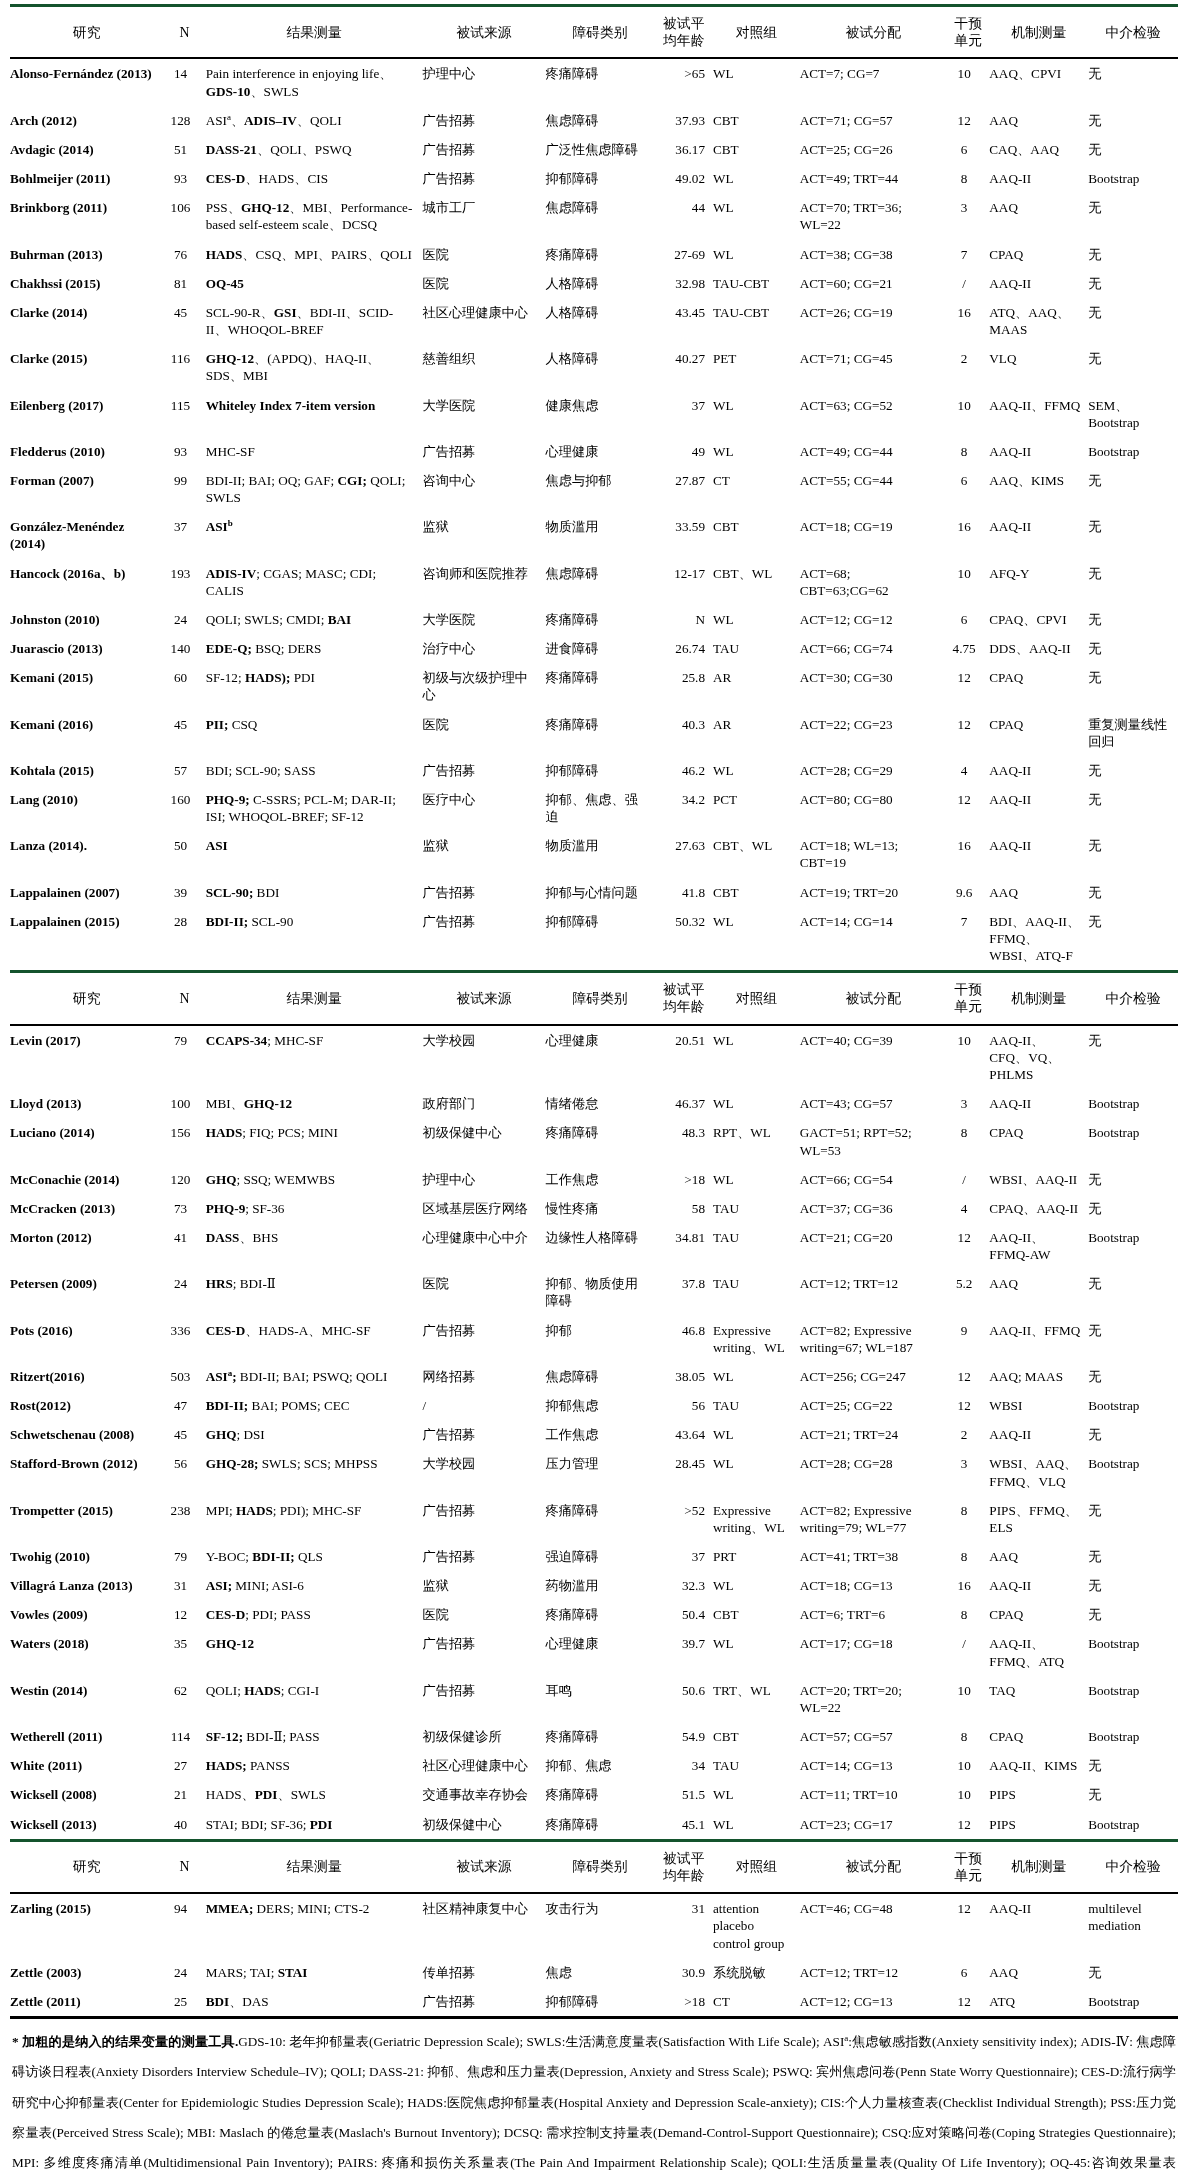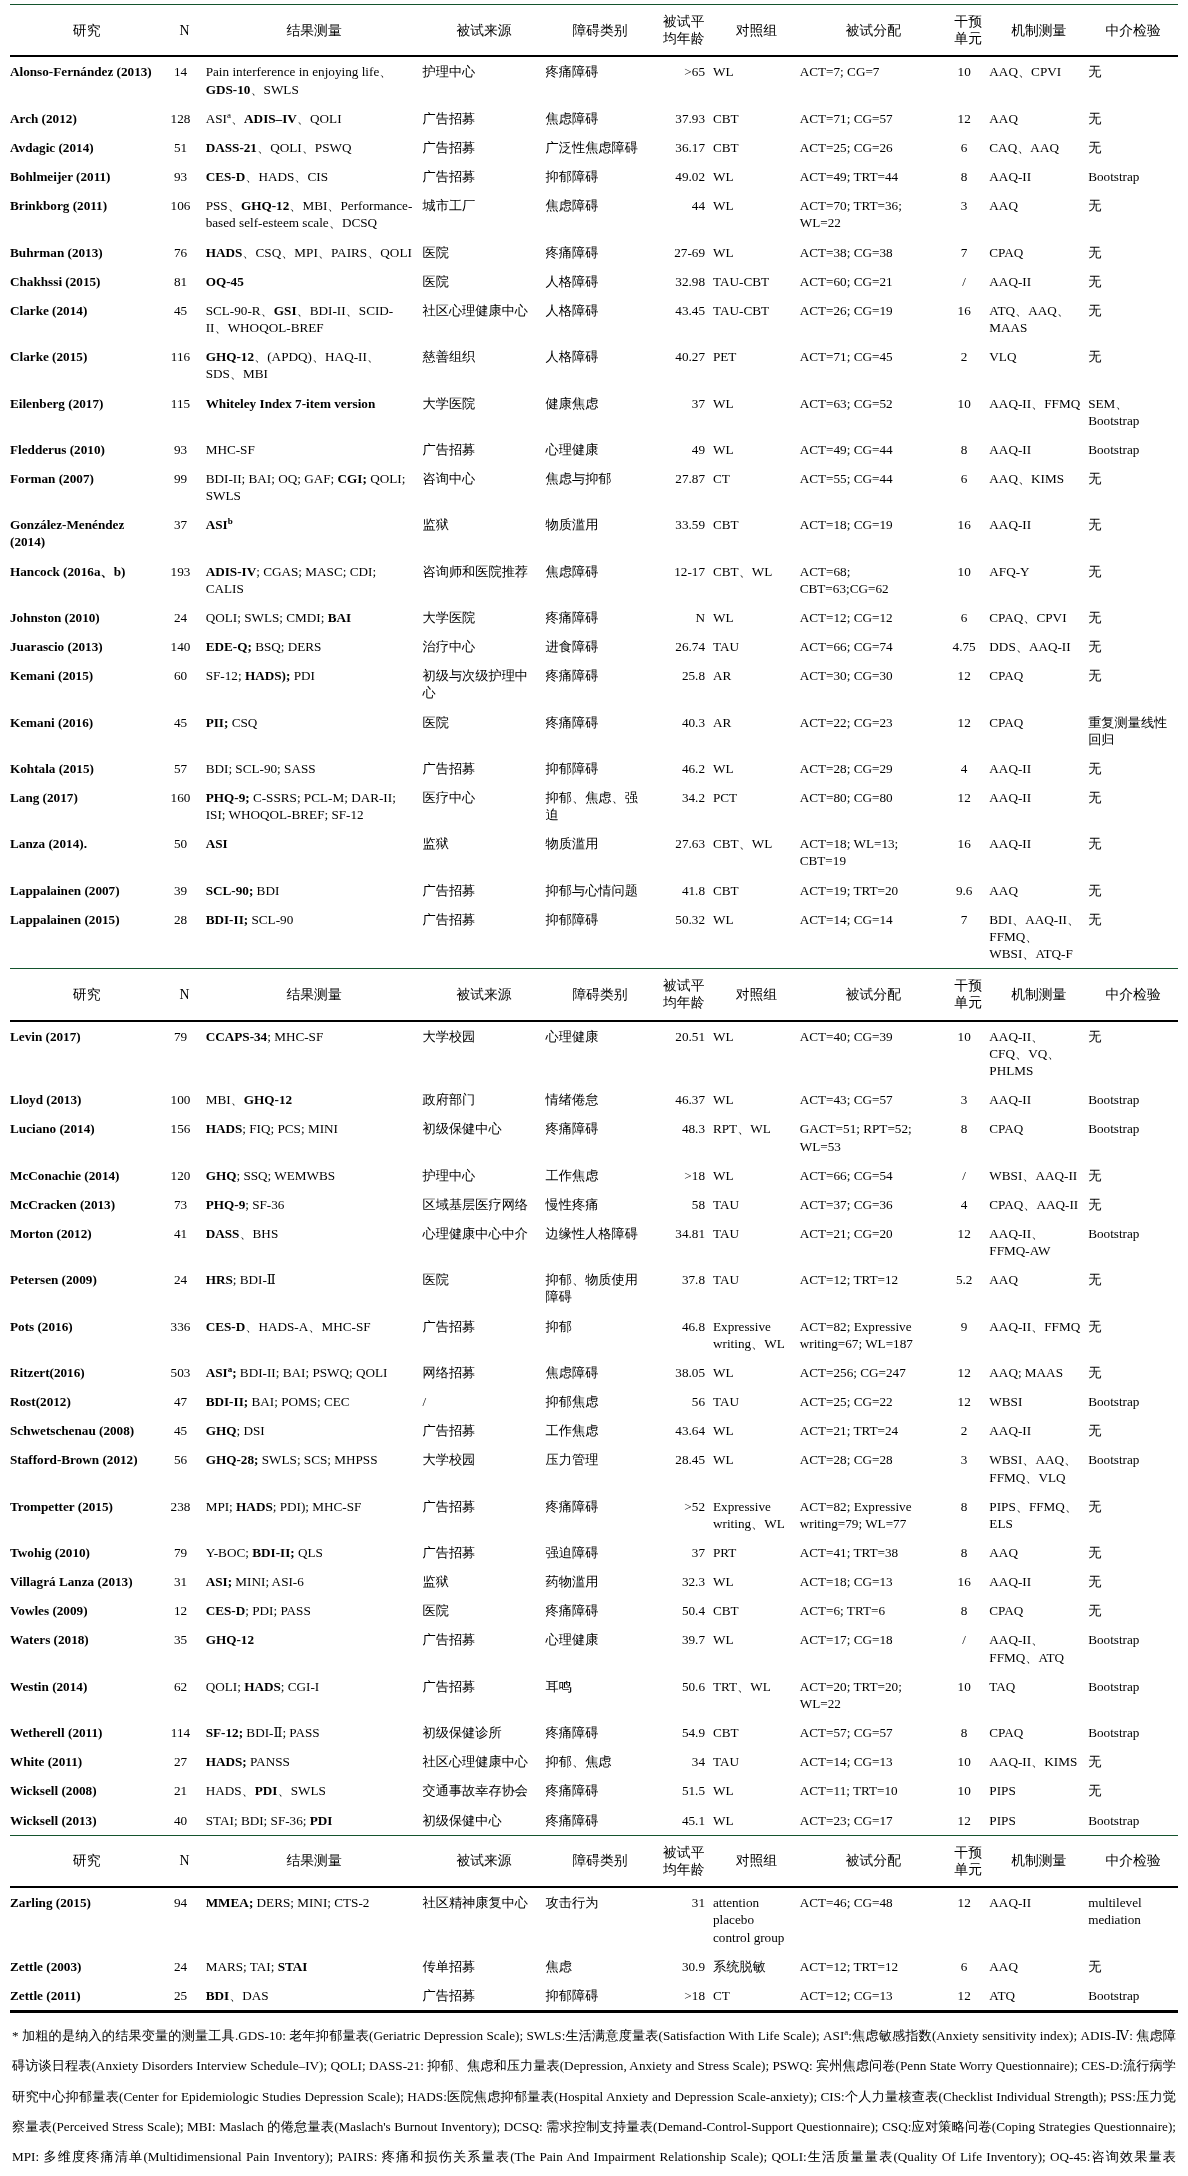--- a/index.html
+++ b/index.html
@@ -1,40 +1,40 @@
 <!DOCTYPE html>
 <html><head>
 <meta charset="utf-8">
 <style>
   html,body{margin:0;padding:0;background:#fff;color:#000;}
   body{font-family:"Liberation Serif","DejaVu Serif",serif;}
   .page{width:1188px;box-sizing:border-box;padding:4px 10px 18px 10px;background:#fff;}
   .sections-wrap{border-bottom:3px solid #000;}
-  table.section{width:100%;border-collapse:collapse;table-layout:fixed;border-top:1px solid #14532d;font-size:13.2px;}
+  table.section{width:100%;border-collapse:collapse;table-layout:fixed;border-top:3px solid #14532d;font-size:13.2px;}
   table.section thead th{
     font-weight:normal;text-align:center;vertical-align:middle;
     padding:8px 2px;font-size:13.8px;border-bottom:2px solid #000;
     white-space:pre-line;line-height:1.25;
   }
   table.section td{
     vertical-align:top;padding:6px 8px 6px 0;line-height:1.3;
     word-wrap:break-word;overflow-wrap:break-word;
   }
   td.c-study{padding-left:2px;font-weight:bold;}
   td.c-n{text-align:center;padding-right:16px;}
   td.c-age{text-align:right;padding-right:2px;}
   td.c-units{text-align:center;padding-right:2px;}
   td.c-mediation{padding-right:0;}
   b{font-weight:bold;}
   sup{font-size:68%;line-height:0;}
   .footnote{
     font-size:13.2px;line-height:2.3;text-align:justify;
     margin:8px 0 0 0;padding:0 2px;
   }
-  .footnote .lead{font-weight:normal;}
+  .footnote .lead{font-weight:bold;}
 </style>
 </head>
 <body>
 
 <div class="page">
   <div class="sections-wrap">
       <table class="section">
         <colgroup>
           <col style="width: 152px;">
           <col style="width: 42px;">
@@ -307,21 +307,21 @@
             <td class="c-source">广告招募</td>
             <td class="c-disorder">抑郁障碍</td>
             <td class="c-age">46.2</td>
             <td class="c-control">WL</td>
             <td class="c-allocation">ACT=28; CG=29</td>
             <td class="c-units">4</td>
             <td class="c-mechanism">AAQ-II</td>
             <td class="c-mediation">无</td>
           </tr>
           <tr>
-            <td class="c-study">Lang (2017)</td>
+            <td class="c-study">Lang (2010)</td>
             <td class="c-n">160</td>
             <td class="c-measures"><b>PHQ-9;</b> C-SSRS; PCL-M; DAR-II; ISI; WHOQOL-BREF; SF-12</td>
             <td class="c-source">医疗中心</td>
             <td class="c-disorder">抑郁、焦虑、强迫</td>
             <td class="c-age">34.2</td>
             <td class="c-control">PCT</td>
             <td class="c-allocation">ACT=80; CG=80</td>
             <td class="c-units">12</td>
             <td class="c-mechanism">AAQ-II</td>
             <td class="c-mediation">无</td>

